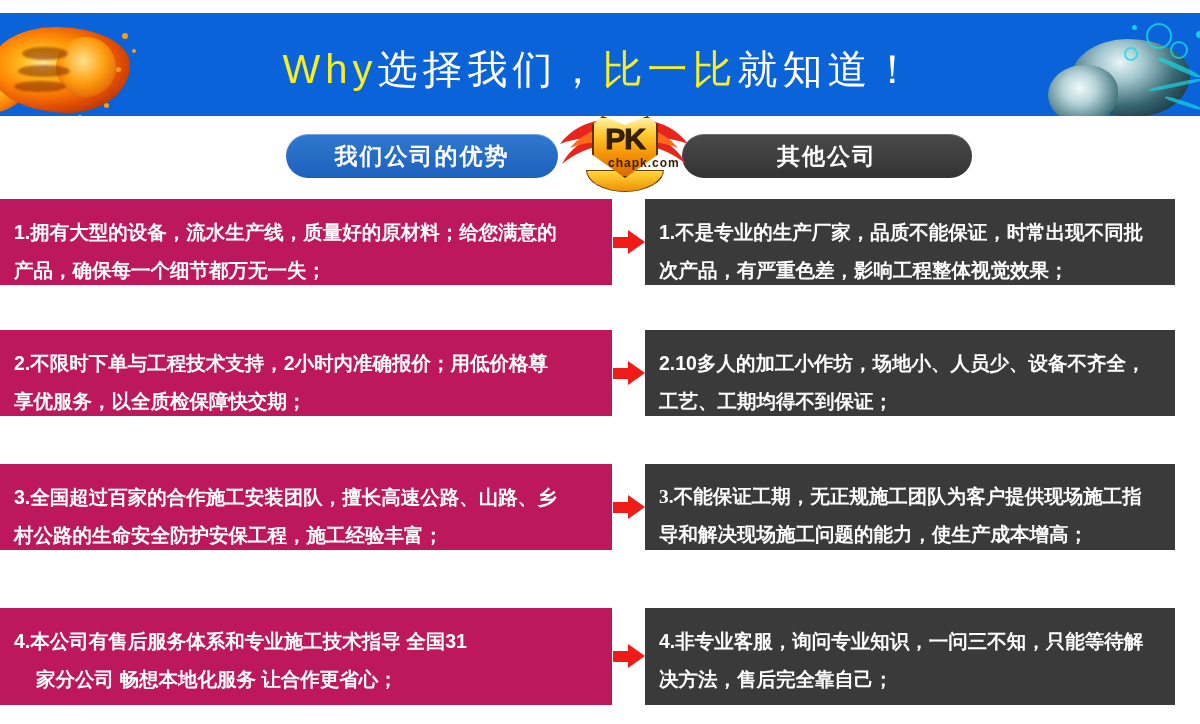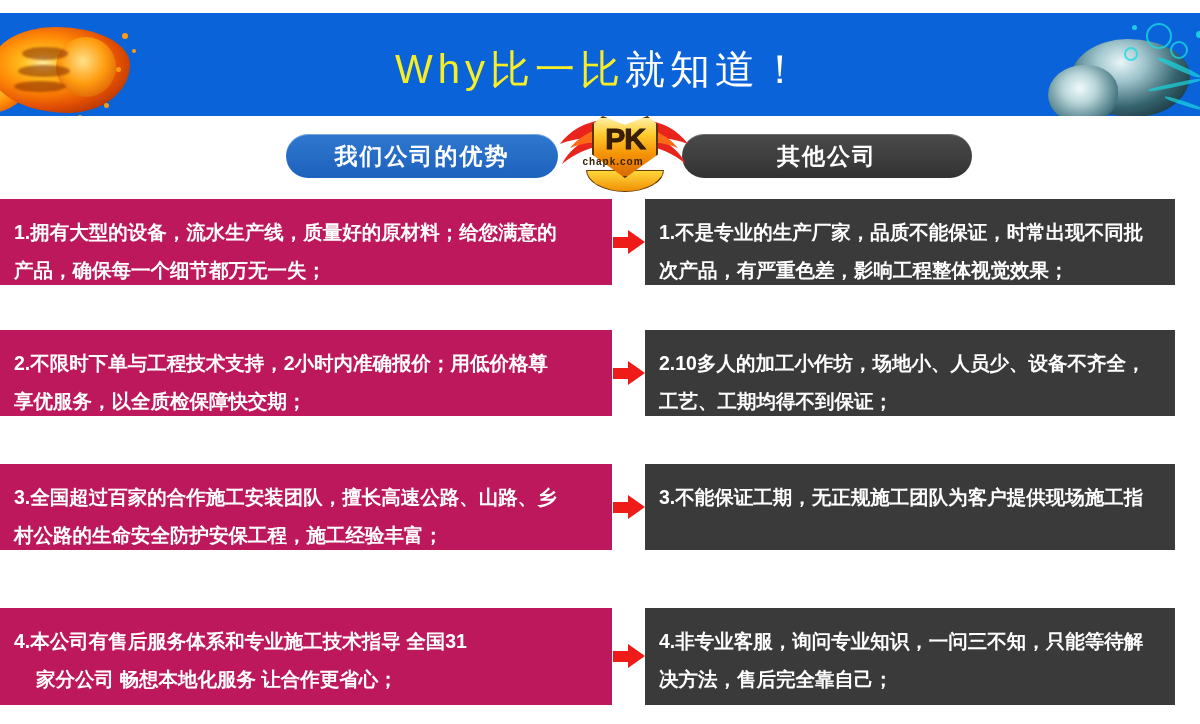--- a/index.html
+++ b/index.html
@@ -90,22 +90,22 @@
     border:2px solid #5b3302;
     clip-path:polygon(0% 14%,16% 0%,50% 14%,84% 0%,100% 14%,100% 62%,50% 100%,0% 62%);
   }
   .pk-text{
     position:absolute; left:30px; top:20px; width:66px;
     text-align:center; font-size:30px; font-weight:bold;
     color:#3a2000; -webkit-text-stroke:1px #2b1700;
     font-family:"Liberation Sans",sans-serif; letter-spacing:-1px; line-height:1;
   }
   .pk-sub{
-    position:absolute; left:18px; top:52px; width:66px; text-align:center;
-    font-size:10px; font-weight:bold; color:#3a2000; letter-spacing:1px;
+    position:absolute; left:46px; top:52px; width:66px; text-align:center;
+    font-size:12px; font-weight:bold; color:#3a2000; letter-spacing:1px;
   }
   .pk-ribbon{
     position:absolute; left:24px; top:66px; width:78px; height:22px;
     background:linear-gradient(#ffd83c,#f09104);
     border:1px solid #6b3d02;
     border-radius:0 0 50% 50%/0 0 100% 100%;
   }
 
   
   .rows{ position:absolute; left:0; top:0; width:1200px; height:724px; }
@@ -162,20 +162,21 @@
     <div class="streak" style="left:120px;top:66px;width:54px;height:4px;transform:rotate(-12deg);"></div>
     <div class="streak" style="left:136px;top:84px;width:38px;height:4px;transform:rotate(18deg);"></div>
     <div class="drop" style="left:168px;top:14px;width:7px;height:7px;"></div>
 
     <div class="drop" style="left:104px;top:8px;width:5px;height:5px;"></div>
 
   </div>
 
   <div class="banner-title">
     <span class="t-yellow">Why</span>
+    <span class="t-white">选择我们，</span>
     <span class="t-yellow">比一比</span>
     <span class="t-white">就知道！</span>
   </div>
 </div>
 
 <div class="pill-row">
   <div class="pill pill-others">
     <span>其他公司</span>
   </div>
   <div class="pill pill-ours">
@@ -232,22 +233,23 @@
 
   <div class="row" style="top:464px; height:86px;">
     <div class="panel panel-left" style="height:86px;">
       <div>3.全国超过百家的合作施工安装团队，擅长高速公路、山路、乡</div>
       <div>村公路的生命安全防护安保工程，施工经验丰富；</div>
     </div>
     <div class="arrow" style="top:31px;">
       <div class="shaft"></div>
         <div class="head"></div>
     </div>
-    <div class="panel panel-right" style="height:86px;">
+    <div class="panel panel-right" style="height:86px;font-family:Liberation Serif, serif;">
       <div>3.不能保证工期，无正规施工团队为客户提供现场施工指</div>
+      <div>导和解决现场施工问题的能力，使生产成本增高；</div>
     </div>
   </div>
 
   <div class="row" style="top:608px; height:97px;">
     <div class="panel panel-left" style="height:97px;">
       <div>4.本公司有售后服务体系和专业施工技术指导 全国31</div>
       <div class="indent">家分公司 畅想本地化服务 让合作更省心；</div>
     </div>
     <div class="arrow" style="top:36px;">
       <div class="shaft"></div>

